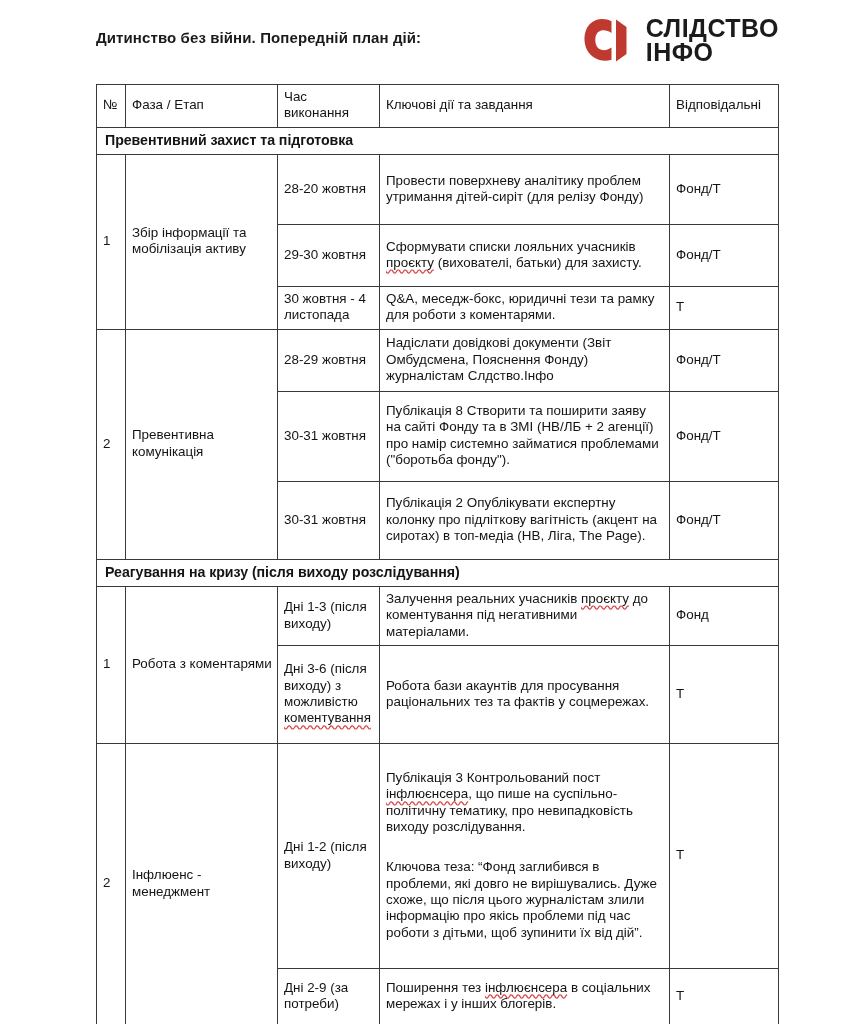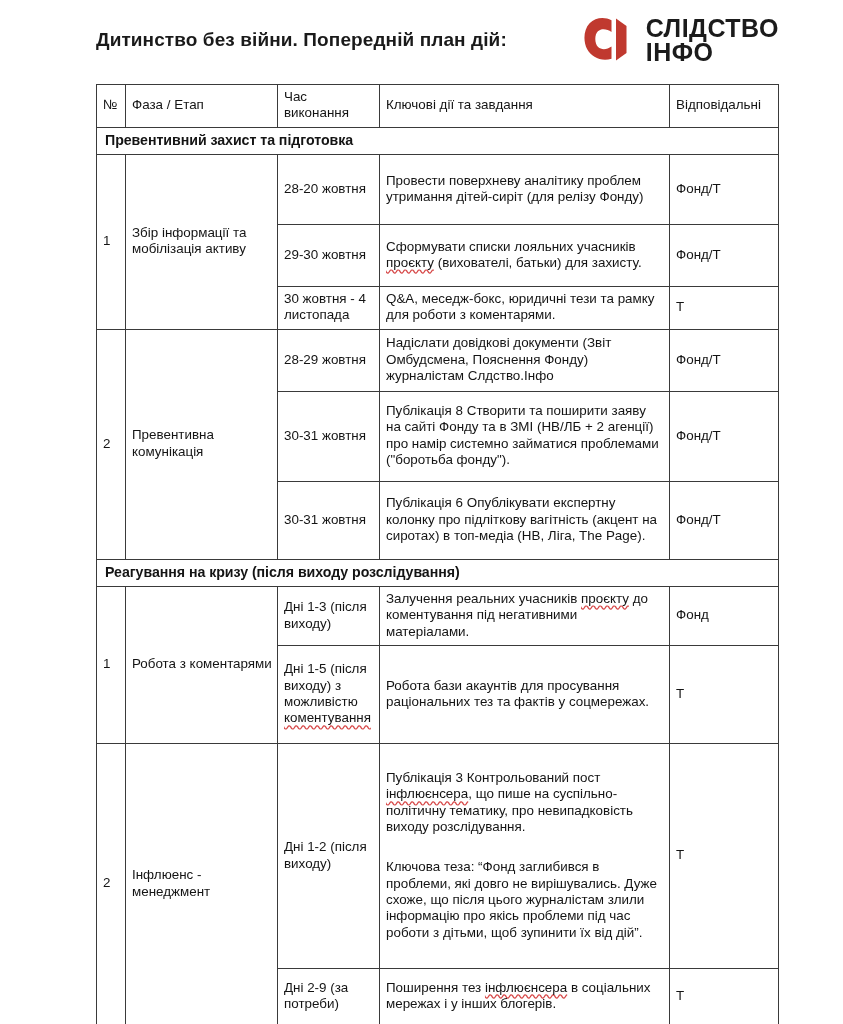--- a/index.html
+++ b/index.html
@@ -10,30 +10,30 @@
     font-family: "Liberation Sans", "DejaVu Sans", sans-serif;
     color: #111111;
     overflow: hidden;
   }
   .page { position: relative; width: 843px; height: 1024px; background: #fff; }
 
   
   .doc-title {
     position: absolute;
     left: 96px; top: 29px;
-    font-size: 19px;
+    font-size: 15px;
     font-weight: 700;
     letter-spacing: .1px;
     color: #1a1a1a;
     white-space: nowrap;
   }
   .logo {
     position: absolute;
     right: 64px; top: 17px;
-    display: flex; align-items: flex-start; gap: 10px;
+    display: flex; align-items: center; gap: 10px;
   }
   .logo-mark { position: relative; width: 54px; height: 46px; flex: 0 0 auto; }
   .logo-mark svg { display: block; }
   .logo-text {
     display: flex; flex-direction: column;
     line-height: 0.94;
     font-weight: 800;
     font-size: 25px;
     letter-spacing: .5px;
     color: #1b1b1b;
@@ -156,37 +156,37 @@
         <td class="c-act vmid">Надіслати довідкові документи (Звіт Омбудсмена, Пояснення Фонду) журналістам Слдство.Інфо</td>
         <td class="c-resp vbot">Фонд/Т</td>
       </tr>
       <tr>
         <td class="c-time vmid" style="height:90px">30-31 жовтня</td>
         <td class="c-act vmid">Публікація 8 Створити та поширити заяву на сайті Фонду та в ЗМІ (НВ/ЛБ + 2 агенції) про намір системно займатися проблемами ("боротьба фонду").</td>
         <td class="c-resp vbot">Фонд/Т</td>
       </tr>
       <tr>
         <td class="c-time vmid" style="height:78px">30-31 жовтня</td>
-        <td class="c-act vmid">Публікація 6 Опублікувати експертну колонку про підліткову вагітність (акцент на сиротах) в топ-медіа (НВ, Ліга, The Page).</td>
+        <td class="c-act vmid">Публікація 2 Опублікувати експертну колонку про підліткову вагітність (акцент на сиротах) в топ-медіа (НВ, Ліга, The Page).</td>
         <td class="c-resp vmid">Фонд/Т</td>
       </tr>
 
       <tr class="section-row">
         <td colspan="5">Реагування на кризу (після виходу розслідування)</td>
       </tr>
 
       <tr>
         <td class="c-num vmid" rowspan="2">1</td>
         <td class="c-phase vmid" rowspan="2">Робота з коментарями</td>
         <td class="c-time vmid" style="height:58px">Дні 1-3 (після виходу)</td>
         <td class="c-act vmid"><span>Залучення реальних учасників </span><span class="sp">проєкту</span><span> до коментування під негативними матеріалами.</span></td>
         <td class="c-resp vmid">Фонд</td>
       </tr>
       <tr>
-        <td class="c-time vtop" style="height:98px"><span>Дні 1-5 (після виходу) з можливістю </span><span class="sp">коментування</span></td>
+        <td class="c-time vtop" style="height:98px"><span>Дні 3-6 (після виходу) з можливістю </span><span class="sp">коментування</span></td>
         <td class="c-act vbot">Робота бази акаунтів для просування раціональних тез та фактів у соцмережах.</td>
         <td class="c-resp vmid">Т</td>
       </tr>
 
       <tr>
         <td class="c-num vmid" rowspan="2">2</td>
         <td class="c-phase vmid" rowspan="2">Інфлюенс - менеджмент</td>
         <td class="c-time vbot" style="height:225px">Дні 1-2 (після виходу)</td>
         <td class="c-act vtop">
           <p class="para"><span>Публікація 3 Контрольований пост </span><span class="sp">інфлюєнсера</span><span>, що пише на суспільно-політичну тематику, про невипадковість виходу розслідування.</span></p>

